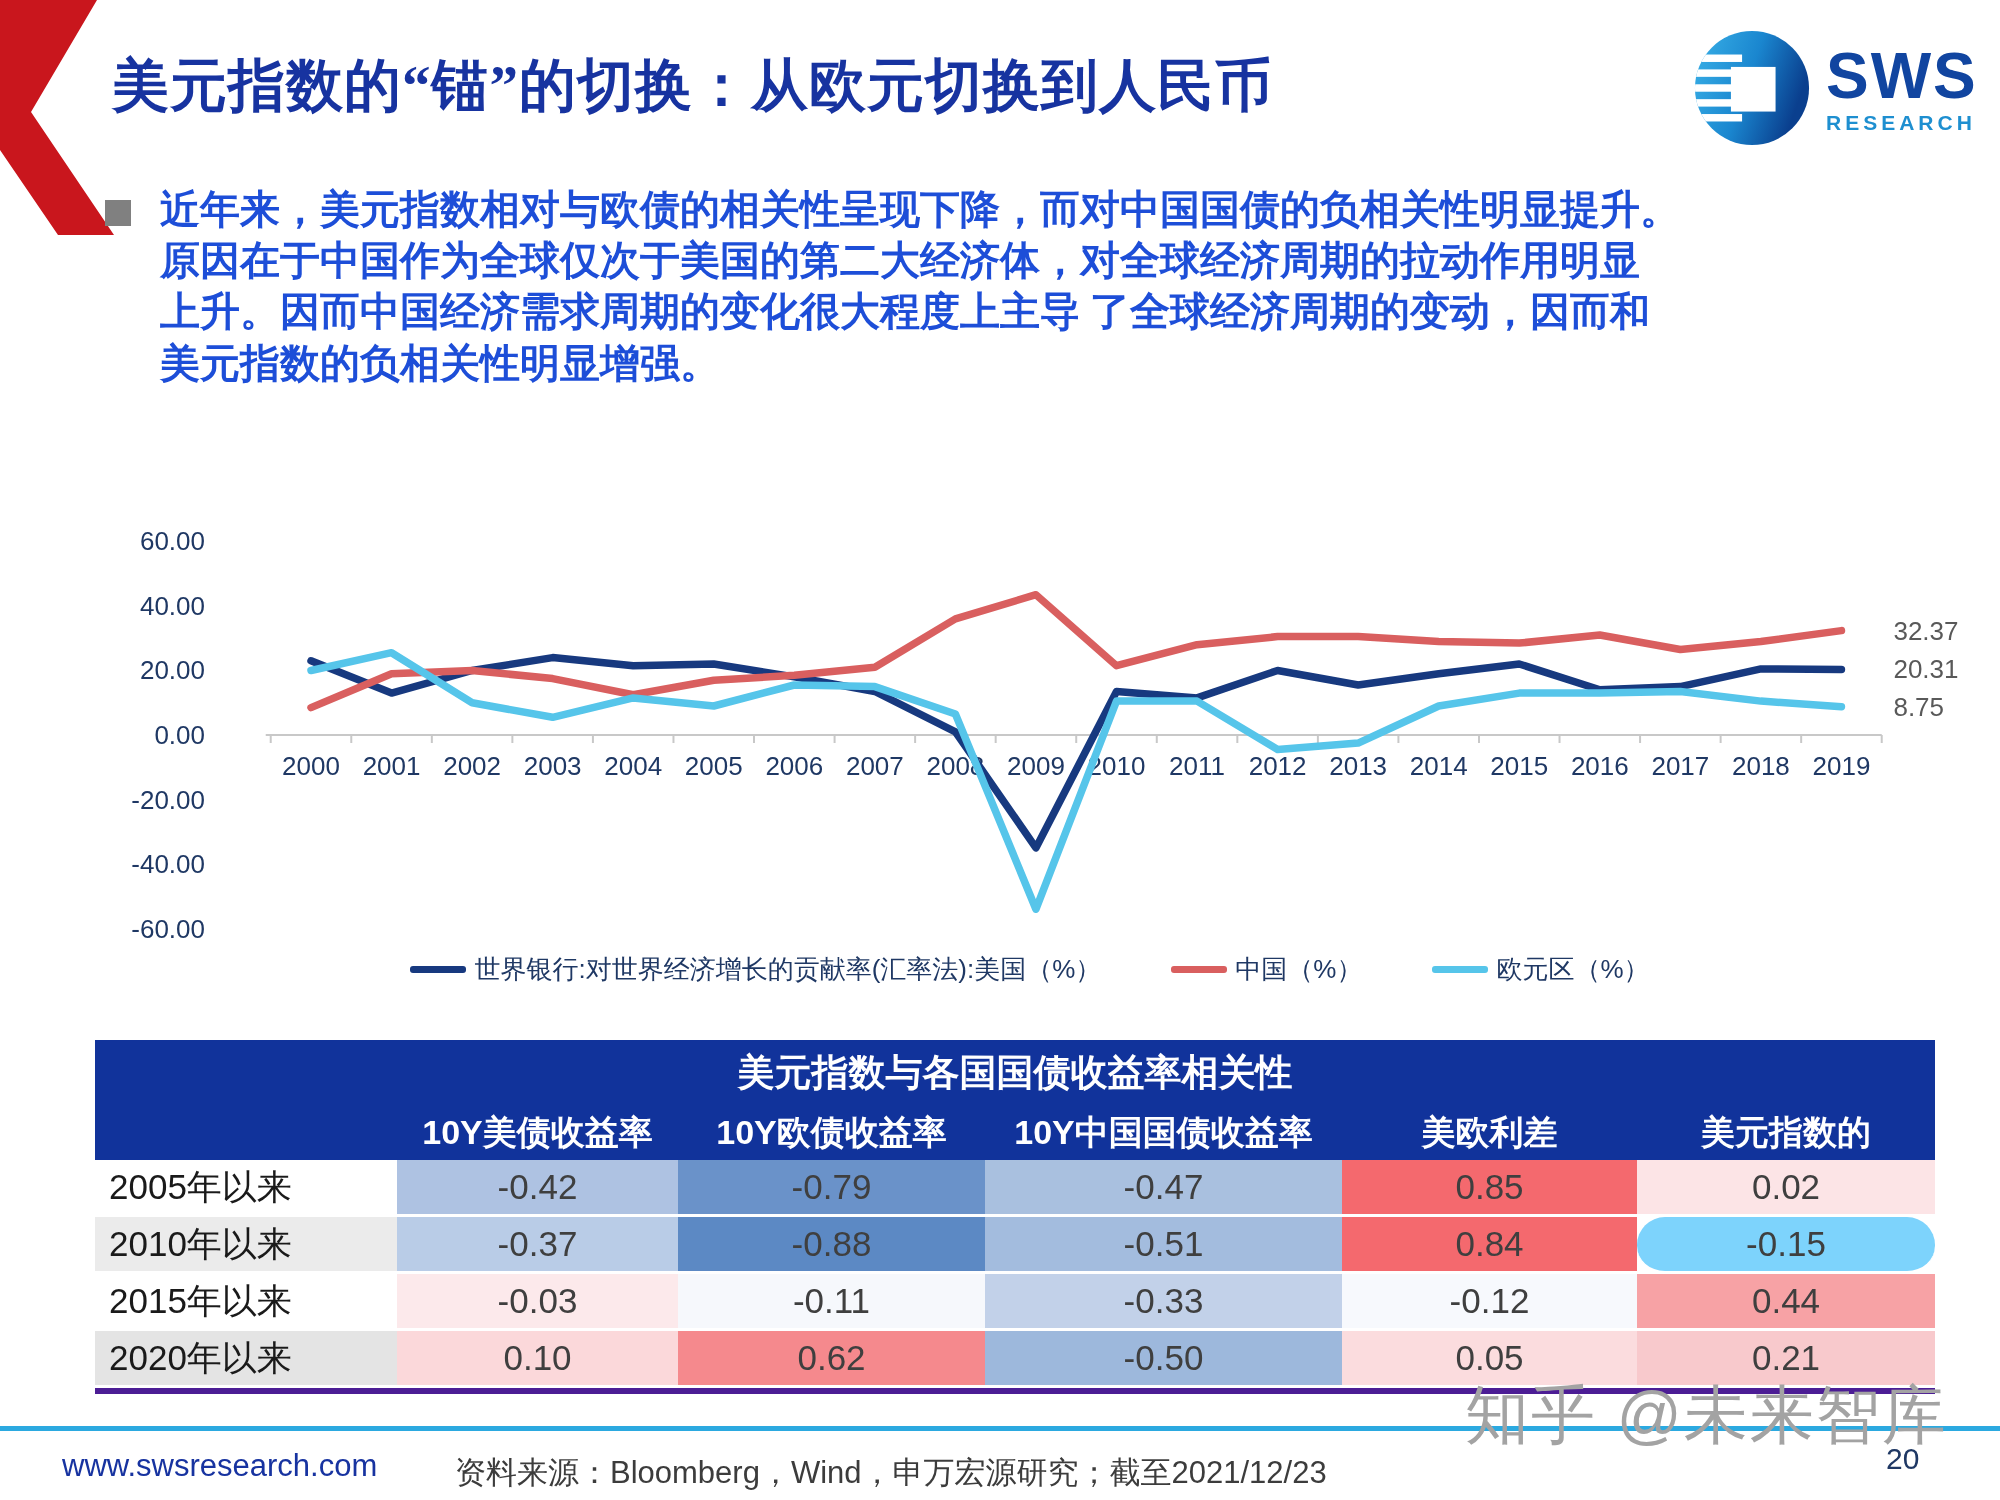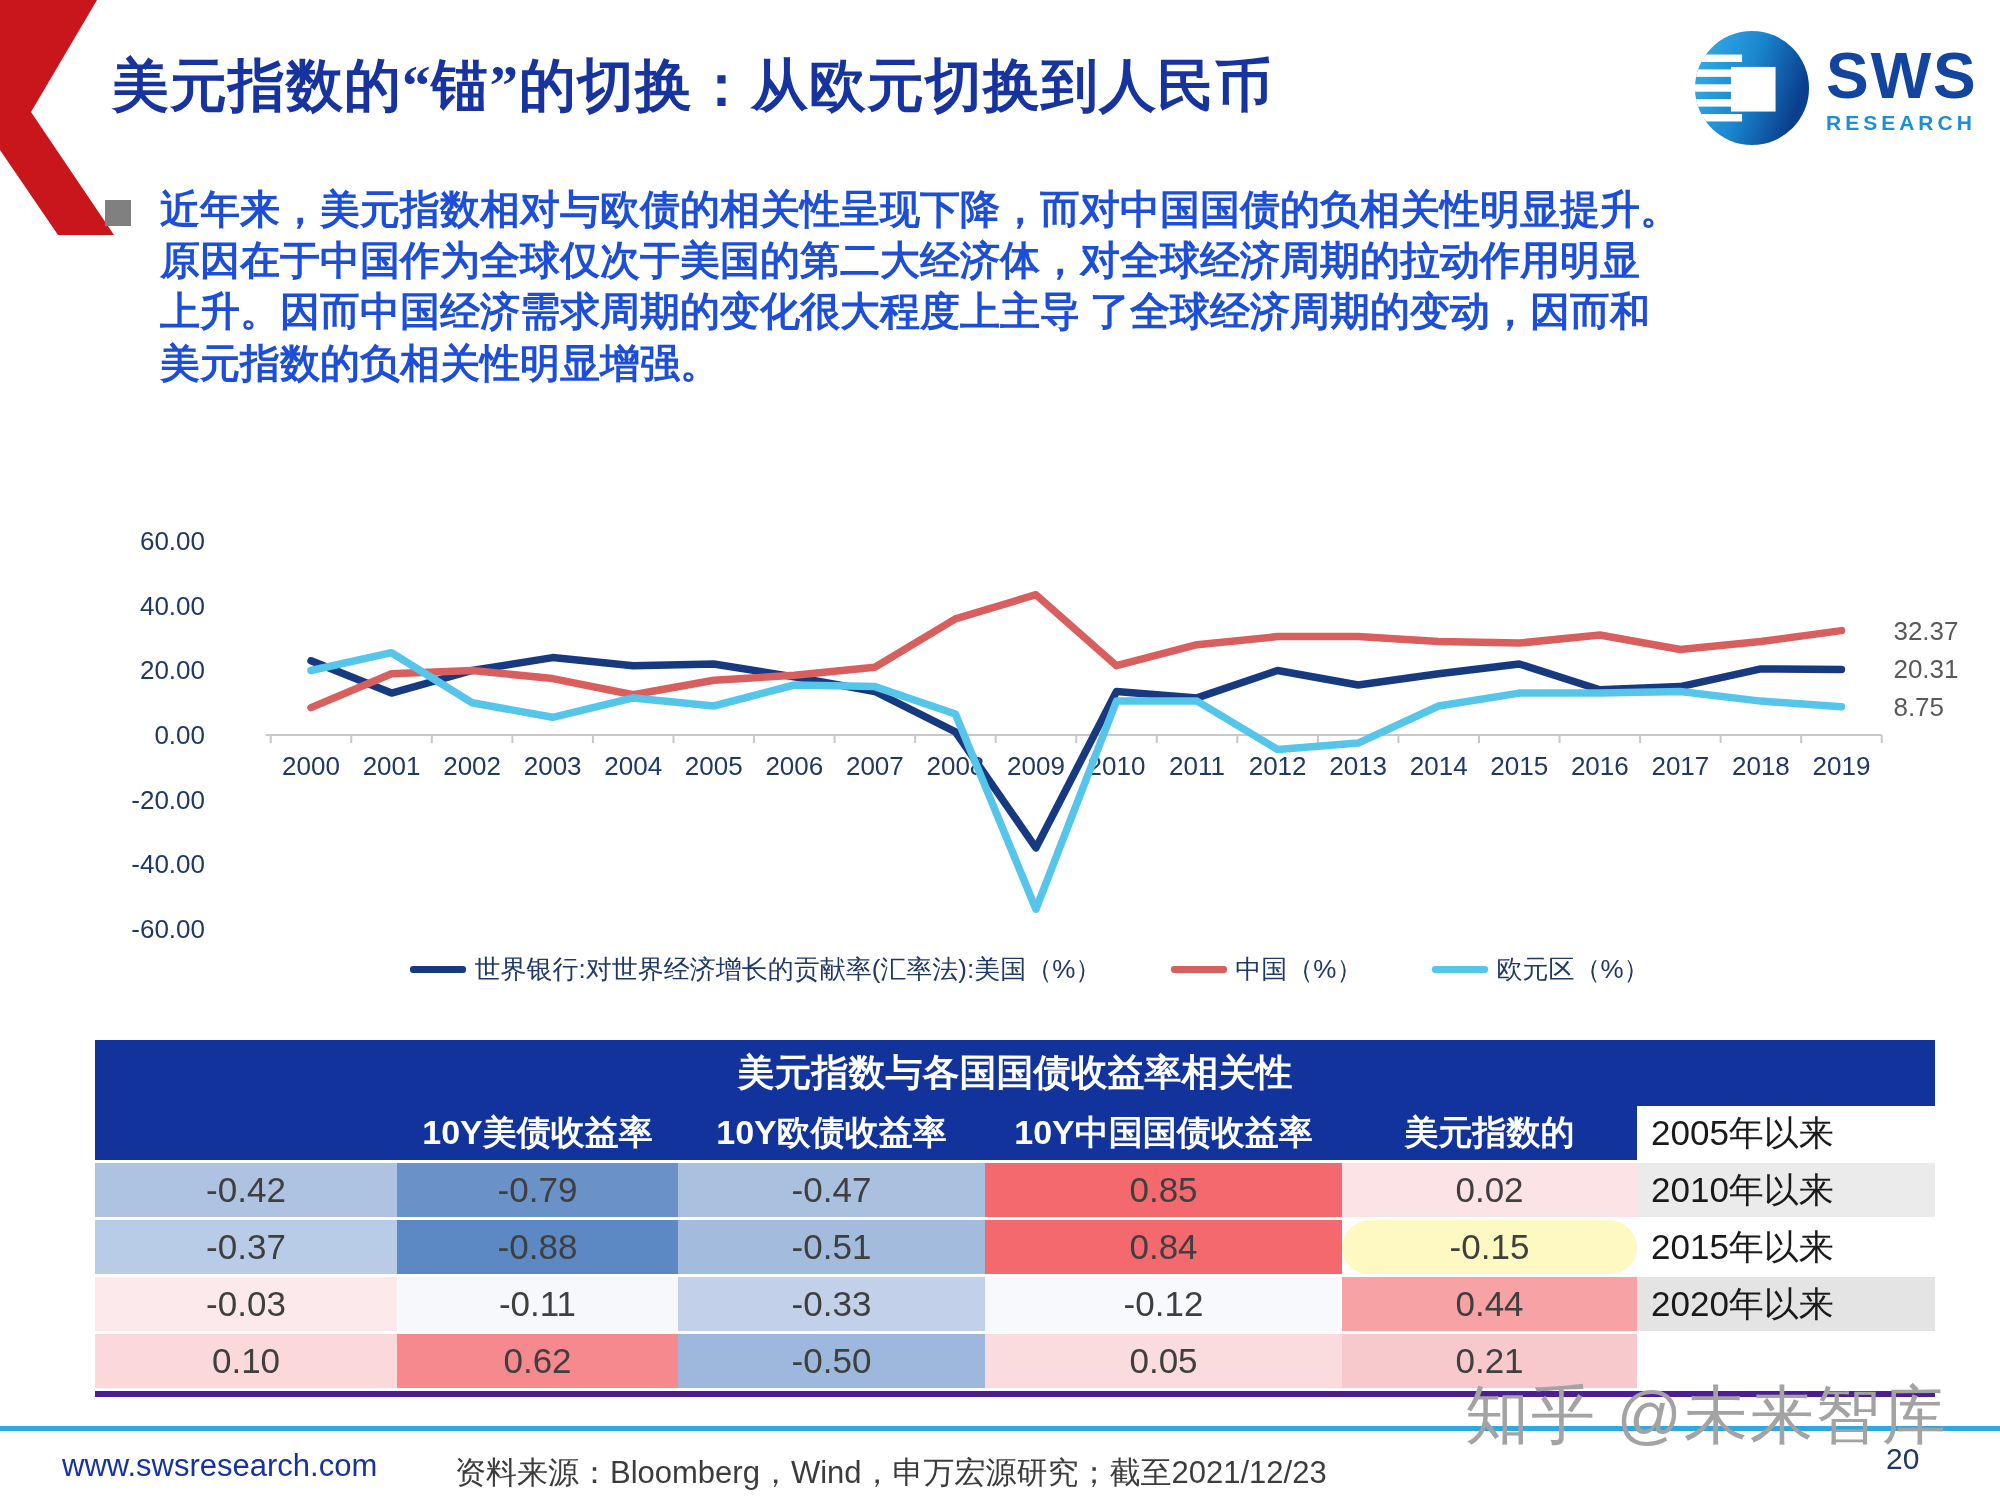--- a/index.html
+++ b/index.html
@@ -162,33 +162,34 @@
         <span class="legend-label">欧元区（%）</span>
       </div>
     </div>
 
   <div id="corr-table" style="grid-template-columns: 302px 281px 307px 357px 295px 298px;">
       <div class="tbl-title" style="background: rgb(17, 51, 155);">美元指数与各国国债收益率相关性</div>
       <div class="tbl-colhead" style="background: rgb(17, 51, 155);"></div>
       <div class="tbl-colhead" style="background: rgb(17, 51, 155);">10Y美债收益率</div>
       <div class="tbl-colhead" style="background: rgb(17, 51, 155);">10Y欧债收益率</div>
       <div class="tbl-colhead" style="background: rgb(17, 51, 155);">10Y中国国债收益率</div>
+      <div class="tbl-colhead" style="background: rgb(17, 51, 155);">美欧利差</div>
       <div class="tbl-colhead" style="background: rgb(17, 51, 155);">美元指数的</div>
       <div class="tbl-label" style="background: rgb(255, 255, 255);">2005年以来</div>
       <div class="tbl-cell" style="background: rgb(174, 194, 226);">-0.42</div>
       <div class="tbl-cell" style="background: rgb(106, 146, 201);">-0.79</div>
       <div class="tbl-cell" style="background: rgb(169, 192, 223);">-0.47</div>
       <div class="tbl-cell" style="background: rgb(244, 105, 110);">0.85</div>
       <div class="tbl-cell" style="background: rgb(252, 228, 230);">0.02</div>
       <div class="tbl-label" style="background: rgb(235, 235, 235);">2010年以来</div>
       <div class="tbl-cell" style="background: rgb(185, 204, 231);">-0.37</div>
       <div class="tbl-cell" style="background: rgb(92, 137, 196);">-0.88</div>
       <div class="tbl-cell" style="background: rgb(163, 188, 222);">-0.51</div>
       <div class="tbl-cell" style="background: rgb(244, 105, 110);">0.84</div>
-      <div class="tbl-cell" style="background: #fef9c3; border-radius: 28px;">-0.15</div>
+      <div class="tbl-cell" style="background: #7dd3fc; border-radius: 28px;">-0.15</div>
       <div class="tbl-label" style="background: rgb(255, 255, 255);">2015年以来</div>
       <div class="tbl-cell" style="background: rgb(252, 233, 235);">-0.03</div>
       <div class="tbl-cell" style="background: rgb(246, 248, 252);">-0.11</div>
       <div class="tbl-cell" style="background: rgb(194, 209, 233);">-0.33</div>
       <div class="tbl-cell" style="background: rgb(247, 249, 253);">-0.12</div>
       <div class="tbl-cell" style="background: rgb(247, 162, 165);">0.44</div>
       <div class="tbl-label" style="background: rgb(228, 228, 228);">2020年以来</div>
       <div class="tbl-cell" style="background: rgb(251, 216, 218);">0.10</div>
       <div class="tbl-cell" style="background: rgb(245, 137, 141);">0.62</div>
       <div class="tbl-cell" style="background: rgb(157, 184, 220);">-0.50</div>

